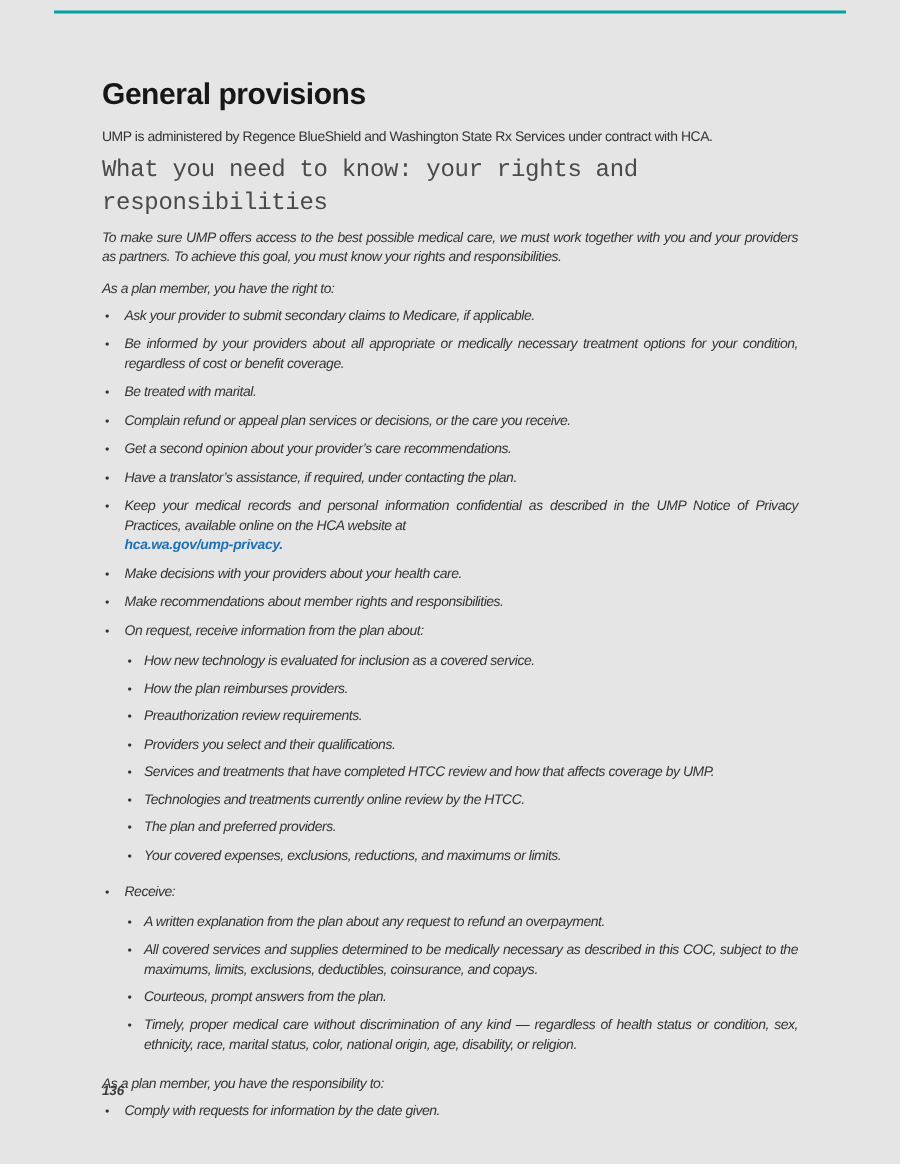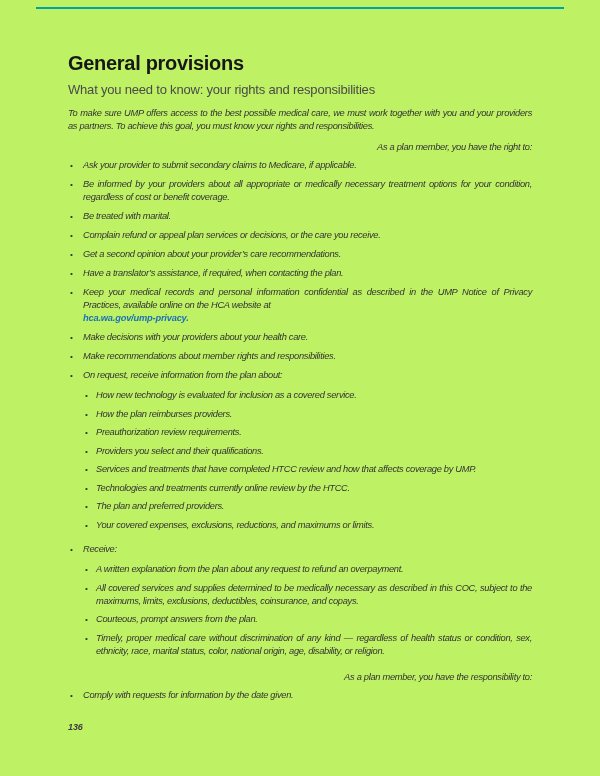--- a/index.html
+++ b/index.html
@@ -1,20 +1,20 @@
 <!DOCTYPE html>
 <html><head>
 <meta charset="utf-8">
 <style>
   html,body{margin:0;padding:0;background:#ffffff;}
   *{box-sizing:border-box;}
   .page{
     position:relative;
     width:600px;height:776px;
-    background:#bef264;
+    background:#e5e5e5;
     overflow:hidden;
     font-family:"Liberation Sans", sans-serif;
     color:#333333;
   }
   .top-rule{
     position:absolute;
     top:7px;left:36px;right:36px;height:2px;
   }
   .content{
     position:absolute;
@@ -32,40 +32,40 @@
   }
   .intro{
     margin:10px 0 0 0;
     font-size:9.3px;
     line-height:13px;
     letter-spacing:-0.3px;
     color:#333333;
   }
   h2{
     margin:4px 0 0 0;
-    font-size:13px;
+    font-size:16px;
     line-height:22px;
     font-weight:normal;
     letter-spacing:-0.2px;
     color:#4a4a4a;
+    font-family:Liberation Mono, monospace;
   }
   .body{
     font-size:9.3px;
     line-height:13px;
     letter-spacing:-0.3px;
     color:#333333;
     font-style:italic;
   }
   .lead{
     margin:6px 0 0 0;
     text-align:justify;
   }
   .label{
     margin:8px 0 0 0;
-    text-align:right;
   }
   ul.list{
     list-style:none;
     margin:5px 0 0 0;
     padding:0 0 0 2px;
   }
   ul.list li{
     display:flex;
     margin:0 0 6px 0;
   }
@@ -107,20 +107,21 @@
   }
 </style>
 </head>
 <body>
 
 <div class="page">
   <div class="top-rule" style="background: rgb(0, 162, 162);"></div>
 
   <main class="content">
     <h1>General provisions</h1>
+    <p class="intro">UMP is administered by Regence BlueShield and Washington State Rx Services under contract with HCA.</p>
 
     <h2>What you need to know: your rights and responsibilities</h2>
     <p class="body lead">To make sure UMP offers access to the best possible medical care, we must work together with you and your providers as partners. To achieve this goal, you must know your rights and responsibilities.</p>
 
     <p class="body label">As a plan member, you have the right to:</p>
     <ul class="list body" id="rights-list">
         <li>
           <span class="marker">•</span>
           <span class="text">Ask your provider to submit secondary claims to Medicare, if applicable.</span>
         </li>
@@ -135,21 +136,21 @@
         <li>
           <span class="marker">•</span>
           <span class="text">Complain refund or appeal plan services or decisions, or the care you receive.</span>
         </li>
         <li>
           <span class="marker">•</span>
           <span class="text">Get a second opinion about your provider’s care recommendations.</span>
         </li>
         <li>
           <span class="marker">•</span>
-          <span class="text">Have a translator’s assistance, if required, when contacting the plan.</span>
+          <span class="text">Have a translator’s assistance, if required, under contacting the plan.</span>
         </li>
         <li>
           <span class="marker">•</span>
           <span class="text">Keep your medical records and personal information confidential as described in the UMP Notice of Privacy Practices, available online on the HCA website at<br><a class="doclink" href="#" style="color: rgb(29, 113, 184);">hca.wa.gov/ump-privacy.</a></span>
         </li>
         <li>
           <span class="marker">•</span>
           <span class="text">Make decisions with your providers about your health care.</span>
         </li>
         <li>

